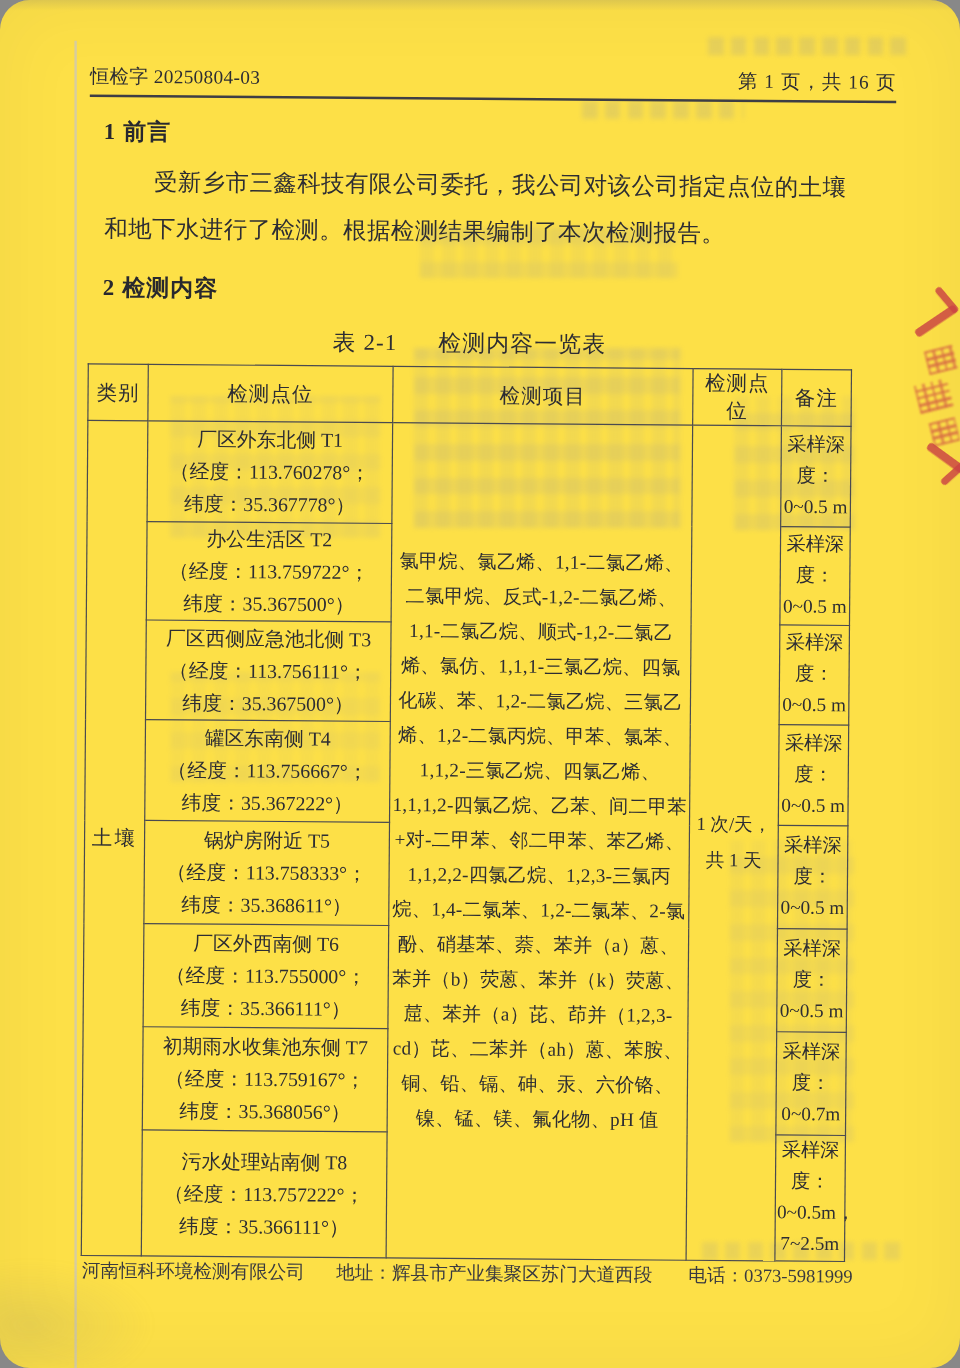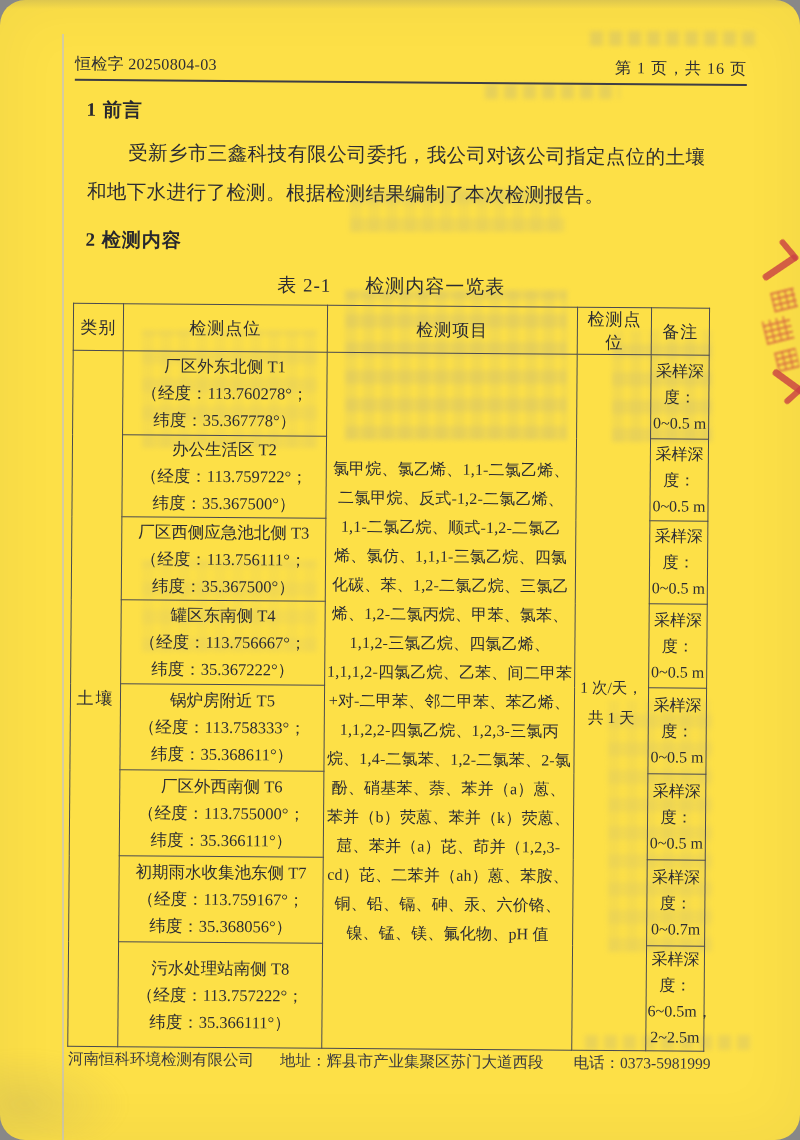--- a/index.html
+++ b/index.html
@@ -197,21 +197,21 @@
       <tr class="r-t7">
         <td class="cell-point">初期雨水收集池东侧 T7
 （经度：113.759167°；
 纬度：35.368056°）</td>
         <td class="cell-remark">采样深度：0~0.7m</td>
       </tr>
       <tr class="r-t8">
         <td class="cell-point">污水处理站南侧 T8
 （经度：113.757222°；
 纬度：35.366111°）</td>
-        <td class="cell-remark">采样深度：6~0.5m，2~2.5m</td>
+        <td class="cell-remark">采样深度：0~0.5m，7~2.5m</td>
       </tr>
     </tbody>
       </table>
 
     <div class="footer">
       <span class="company">河南恒科环境检测有限公司</span>
       <span class="address">地址：辉县市产业集聚区苏门大道西段</span>
       <span class="phone">电话：0373-5981999</span>
     </div>
 

